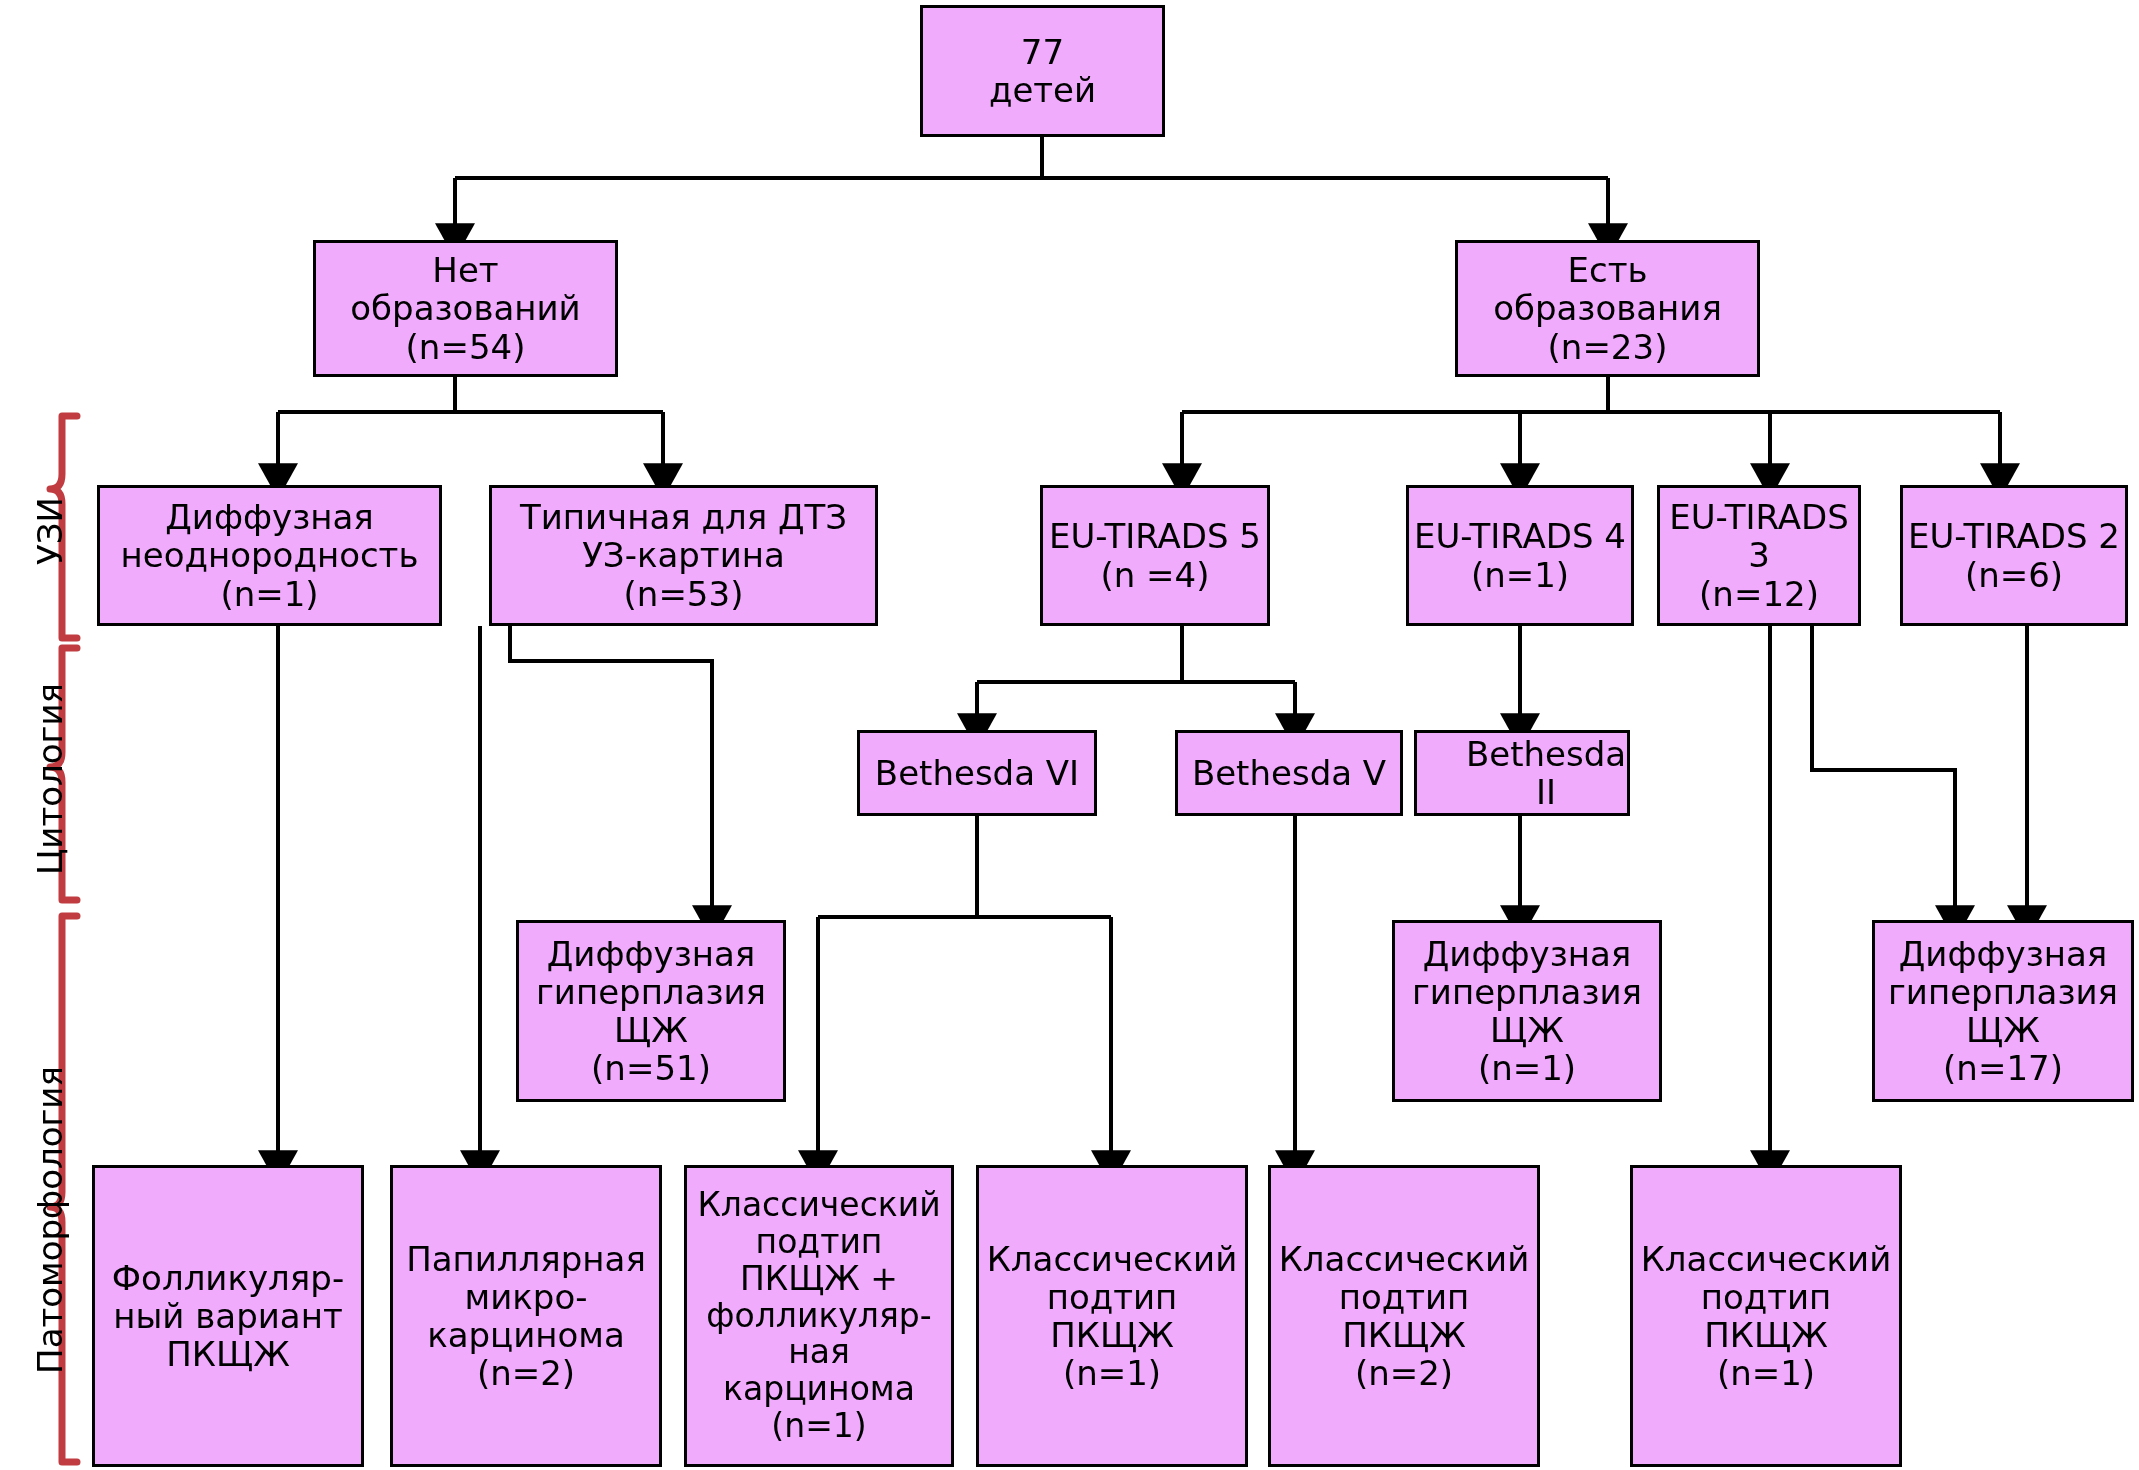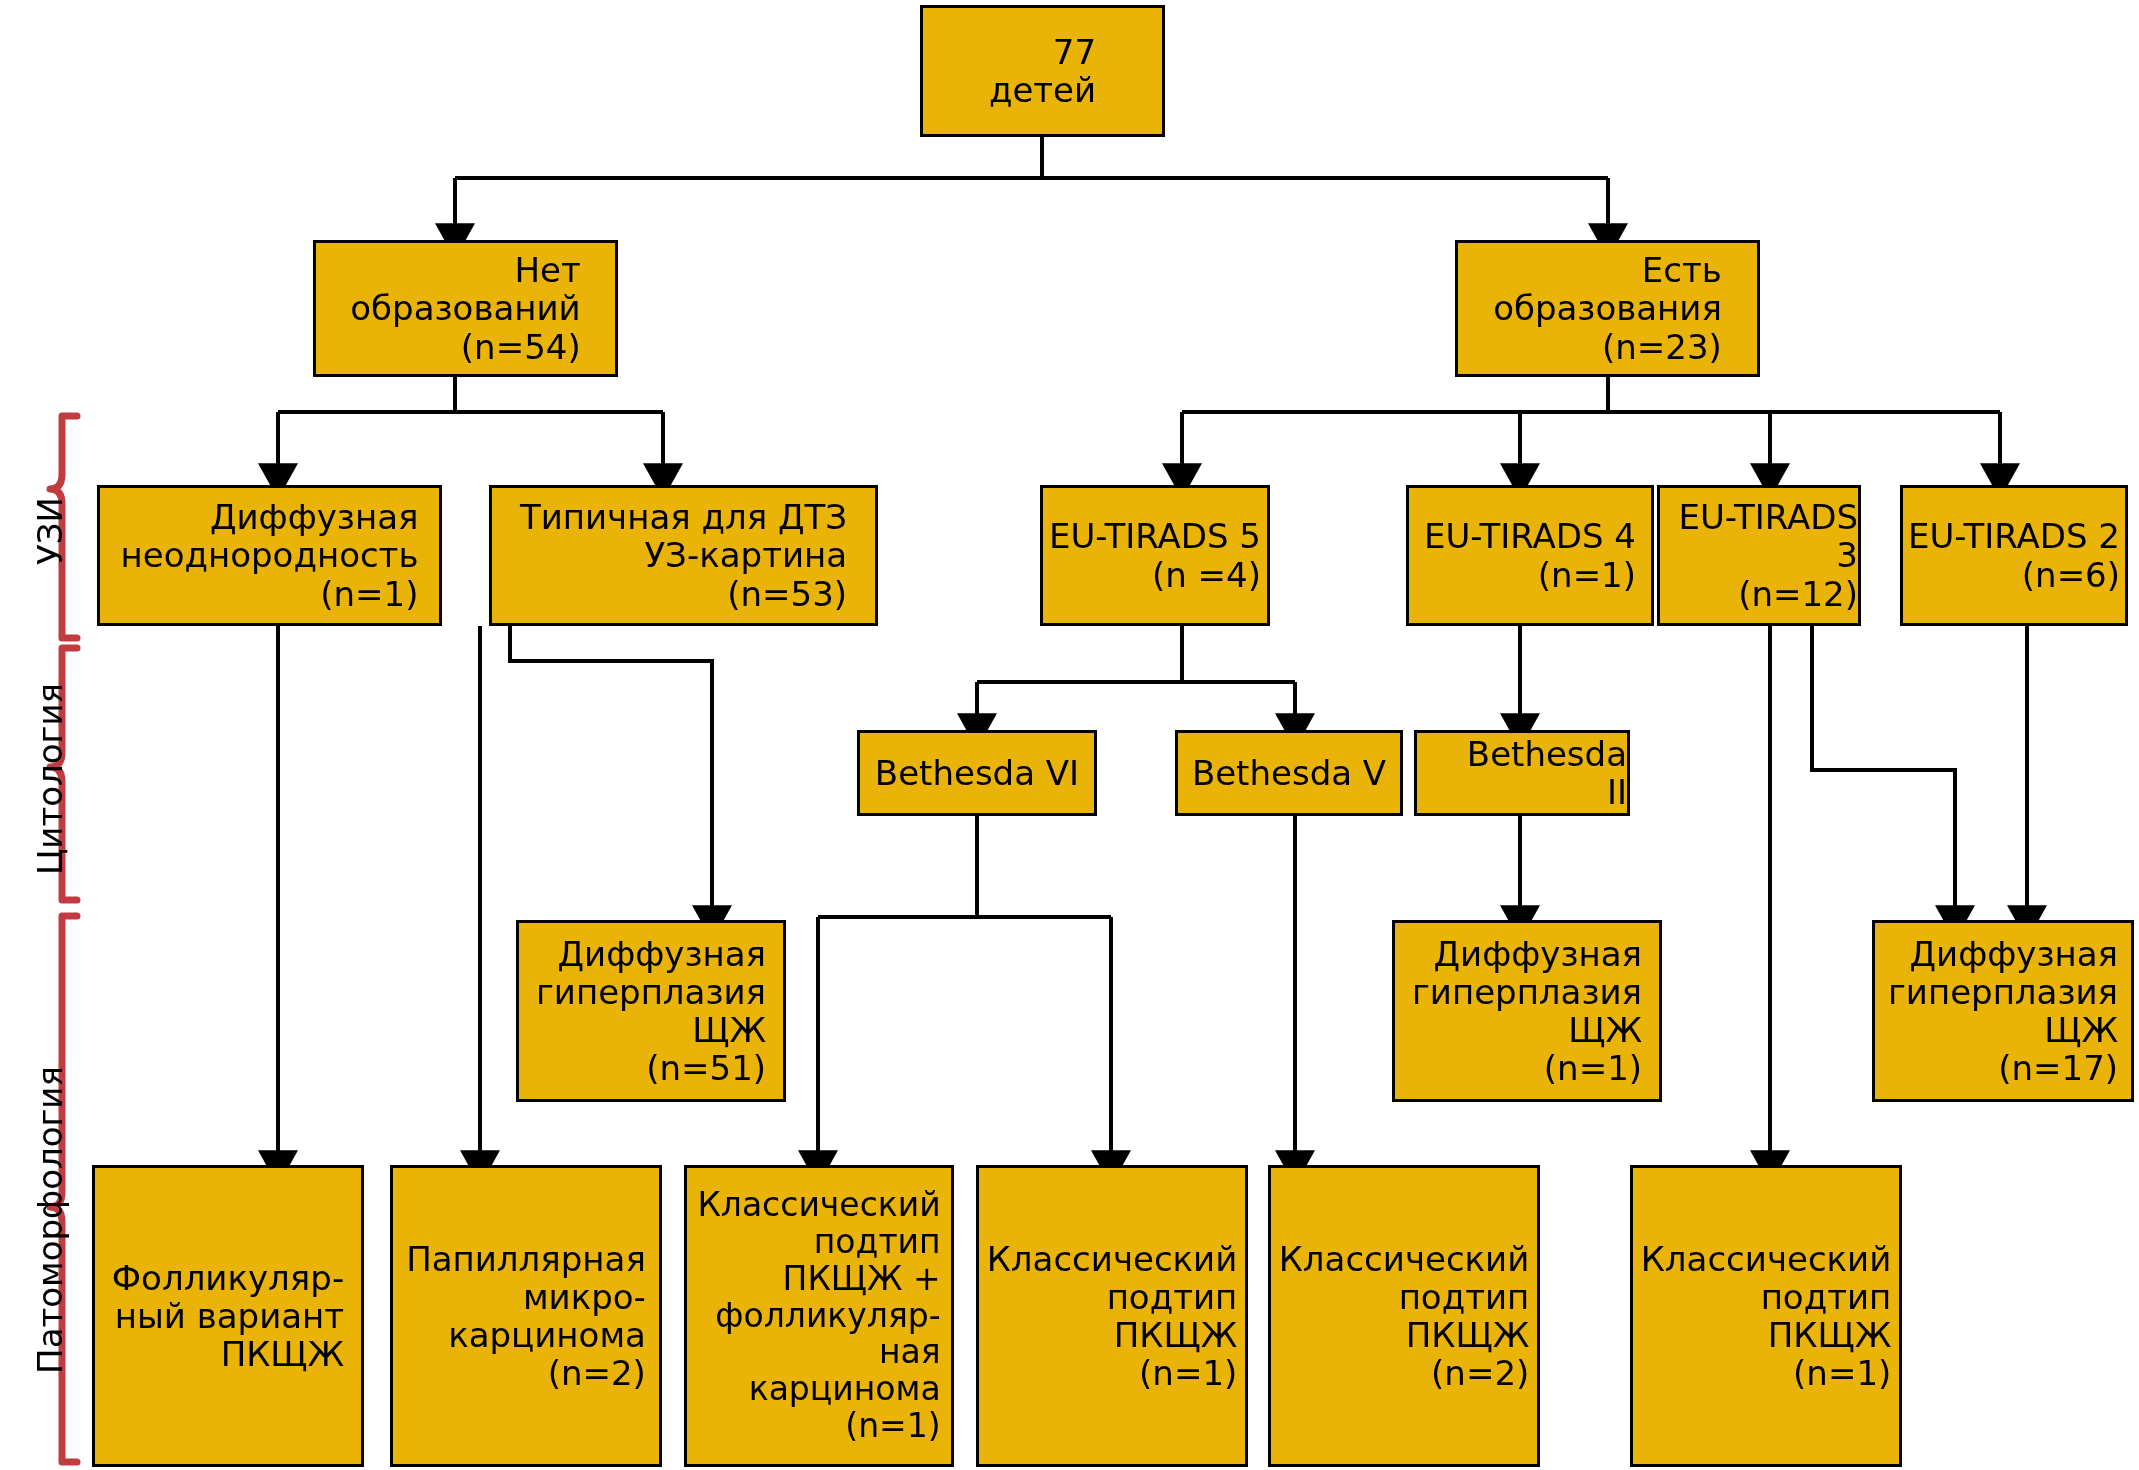--- a/index.html
+++ b/index.html
@@ -1,20 +1,20 @@
 <!DOCTYPE html>
 <html><head>
 <meta charset="utf-8">
 <style>
   html,body{margin:0;padding:0;background:#ffffff;}
   body{font-family:"DejaVu Sans","Liberation Sans",sans-serif;}
   #stage{position:relative;width:2139px;height:1470px;background:#fff;overflow:hidden;}
   svg.layer{position:absolute;left:0;top:0;width:2139px;height:1470px;}
-  .node{position:absolute;box-sizing:border-box;border:3px solid #000;background:#eab308;
-        display:flex;align-items:center;justify-content:center;text-align:right;
+  .node{position:absolute;box-sizing:border-box;border:3px solid #000;background:#f0abfc;
+        display:flex;align-items:center;justify-content:center;text-align:center;
         line-height:1.12;color:#000;white-space:pre-line;}
   .f34{font-size:34px;}
   .f33{font-size:33px;}
   .brace-label{position:absolute;color:#000;white-space:nowrap;
         transform-origin:center center;}
 </style>
 </head>
 <body>
 
 <div id="stage">
@@ -100,21 +100,21 @@
 неоднородность
 (n=1)</div>
 
   <div class="node f34" style="left:489px;top:485px;width:389px;height:141px;">Типичная для ДТЗ
 УЗ-картина
 (n=53)</div>
 
   <div class="node f34" style="left:1040px;top:485px;width:230px;height:141px;">EU-TIRADS 5
 (n =4)</div>
 
-  <div class="node f34" style="left:1406px;top:485px;width:248px;height:141px;">EU-TIRADS 4
+  <div class="node f34" style="left:1406px;top:485px;width:228px;height:141px;">EU-TIRADS 4
 (n=1)</div>
 
   <div class="node f34" style="left:1657px;top:485px;width:204px;height:141px;">EU-TIRADS 3
 (n=12)</div>
 
   <div class="node f34" style="left:1900px;top:485px;width:228px;height:141px;">EU-TIRADS 2
 (n=6)</div>
 
   <div class="node f34" style="left:857px;top:730px;width:240px;height:86px;">Bethesda VI</div>
 

